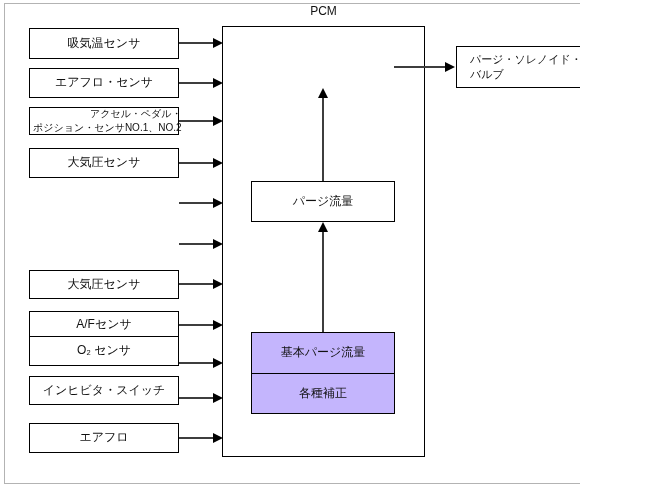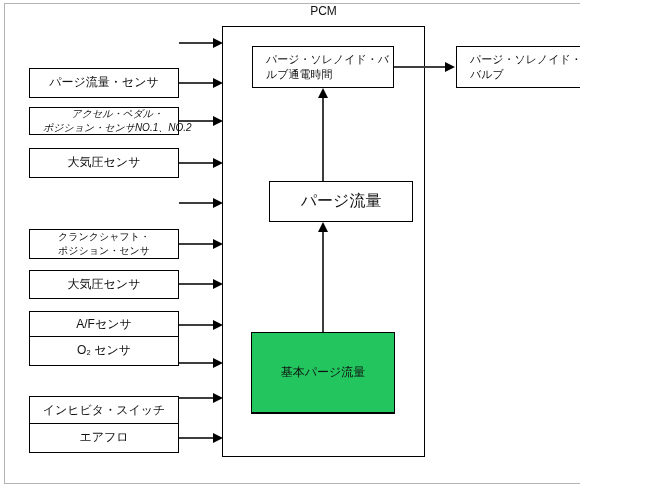--- a/index.html
+++ b/index.html
@@ -39,38 +39,38 @@
     background: #ffffff;
     display: flex;
     align-items: center;
     justify-content: center;
     text-align: center;
     font-size: 12px;
     line-height: 1.3;
     white-space: pre;
   }
   .box.two-line { font-size: 10px; line-height: 1.4; }
-  .box.align-left { justify-content: flex-start; text-align: center; padding-left: 13px; font-style: italic; }
-  .box.inner { font-size: 16px; margin-left: 18px; }
+  .box.align-left { justify-content: flex-start; text-align: right; padding-left: 3px; }
+  .box.inner { font-size: 12px; }
   .box.inner-left {
     font-size: 11px;
     justify-content: flex-start;
     text-align: left;
     padding-left: 13px;
     line-height: 1.35;
   }
   .sensor { left: 29px; width: 150px; }
   .combo {
     position: absolute;
     left: 251px; top: 332px;
     width: 144px; height: 82px;
     border: 1px solid #000000;
     display: flex;
     flex-direction: column;
-    background: #22c55e;
+    background: #c4b5fd;
   }
   .combo .cell {
     flex: 1;
     display: flex;
     align-items: center;
     justify-content: center;
     font-size: 12px;
     white-space: pre;
   }
   .combo .cell.top { border-bottom: 1px solid #000000; }
@@ -106,49 +106,47 @@
 </head>
 <body>
 
 <div class="canvas">
 
   <div class="frame"></div>
 
   <div class="pcm-label">PCM</div>
   <div class="pcm-box"></div>
 
-  <div class="box sensor" style="top:68px;height:30px">パージ流量・センサ</div>
+  <div class="box sensor" style="top:28px;height:31px">吸気温センサ</div>
+  <div class="box sensor" style="top:68px;height:30px">エアフロ・センサ</div>
   <div class="box sensor two-line align-left" style="top:107px;height:28px">アクセル・ペダル・
 ポジション・センサNO.1、NO.2</div>
   <div class="box sensor" style="top:148px;height:30px">大気圧センサ</div>
-  <div class="box sensor two-line" style="top:229px;height:30px">クランクシャフト・
-ポジション・センサ</div>
   <div class="box sensor" style="top:311px;height:28px">A/Fセンサ</div>
   <div class="box sensor" style="top:270px;height:29px">大気圧センサ</div>
   <div class="box sensor" style="top:336px;height:30px">O₂ センサ</div>
-  <div class="box sensor" style="top:396px;height:29px">インヒビタ・スイッチ</div>
+  <div class="box sensor" style="top:376px;height:29px">インヒビタ・スイッチ</div>
   <div class="box sensor" style="top:423px;height:30px">エアフロ</div>
 
   <div class="h-arrow" style="left:179px;top:42px;width:34px"></div>
   <div class="h-arrow" style="left:179px;top:82px;width:34px"></div>
   <div class="h-arrow" style="left:179px;top:120px;width:34px"></div>
   <div class="h-arrow" style="left:179px;top:162px;width:34px"></div>
   <div class="h-arrow" style="left:179px;top:202px;width:34px"></div>
   <div class="h-arrow" style="left:179px;top:243px;width:34px"></div>
   <div class="h-arrow" style="left:179px;top:283px;width:34px"></div>
   <div class="h-arrow" style="left:179px;top:324px;width:34px"></div>
   <div class="h-arrow" style="left:179px;top:362px;width:34px"></div>
   <div class="h-arrow" style="left:179px;top:397px;width:34px"></div>
   <div class="h-arrow" style="left:179px;top:437px;width:34px"></div>
 
-  <div class="box inner-left" style="left:252px;top:46px;width:142px;height:42px">パージ・ソレノイド・バ
-ルブ通電時間</div>
   <div class="box inner" style="left:251px;top:181px;width:144px;height:41px">パージ流量</div>
   <div class="combo">
     <div class="cell top">基本パージ流量</div>
+    <div class="cell">各種補正</div>
   </div>
 
   <div class="v-arrow" style="left:322px;top:98px;height:83px"></div>
   <div class="v-arrow" style="left:322px;top:232px;height:100px"></div>
 
   <div class="h-arrow" style="left:394px;top:66px;width:51px"></div>
   <div class="box inner-left" style="left:456px;top:46px;width:130px;height:42px;">パージ・ソレノイド・
 バルブ</div>
 
 </div>

